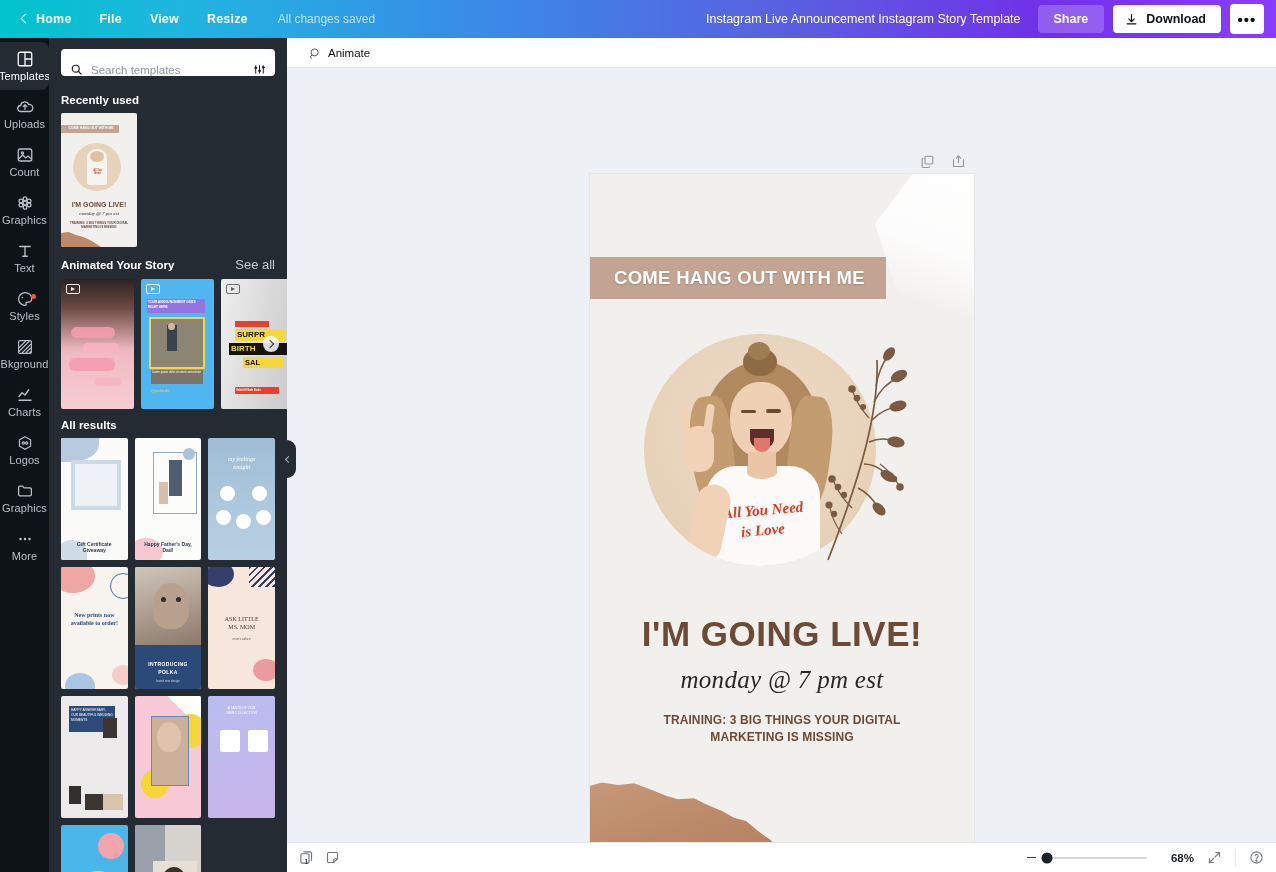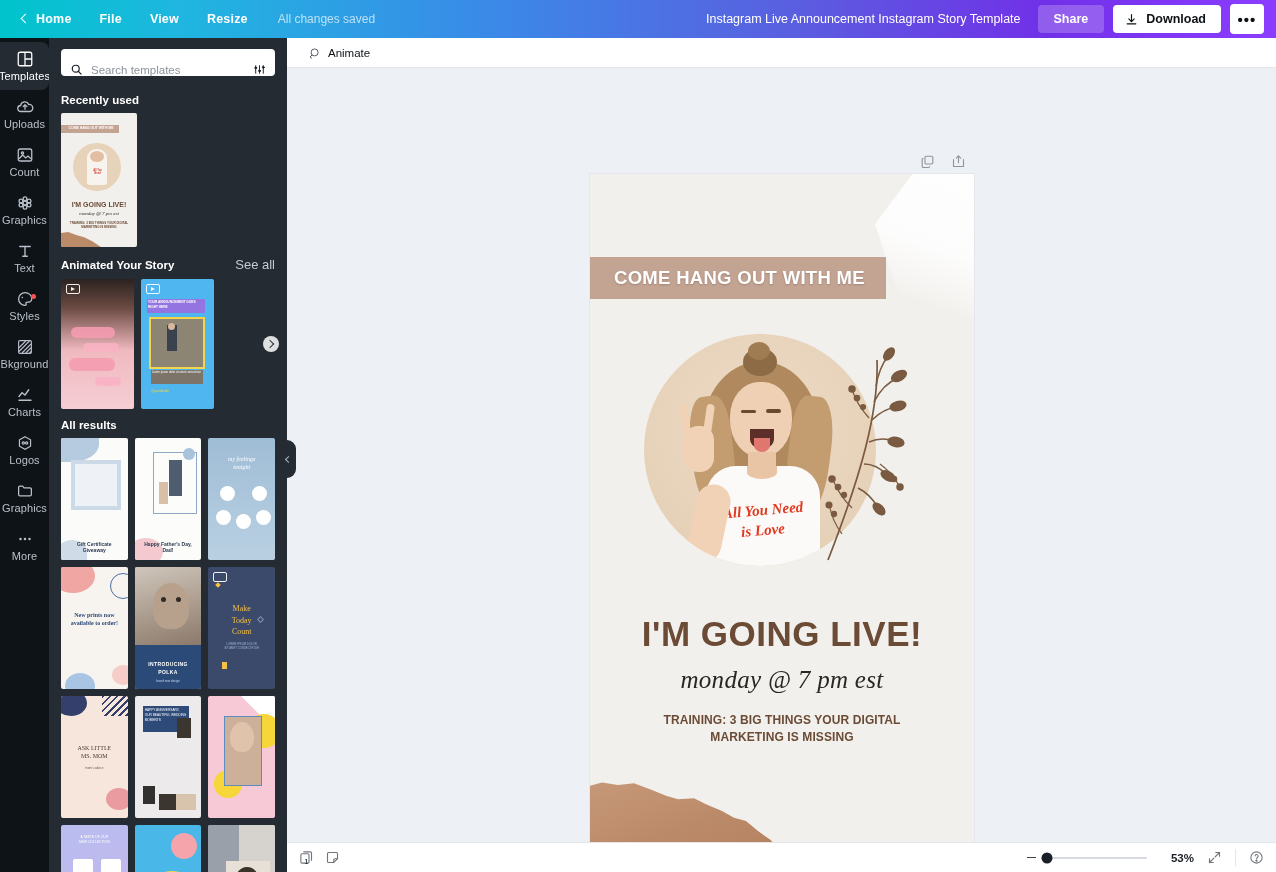--- a/index.html
+++ b/index.html
@@ -418,20 +418,34 @@
         <div style="position:absolute;left:7px;top:21px;width:56px;font-size:3.2px;color:#fff;font-weight:700;line-height:1.45">YOUR ANNOUNCEMENT GOES RIGHT HERE</div>
         <div style="position:absolute;left:8px;top:38px;width:56px;height:52px;background:#f2d54a"></div>
         <div style="position:absolute;left:10px;top:40px;width:52px;height:48px;background:#8d8574"></div>
         <div style="position:absolute;left:26px;top:46px;width:10px;height:26px;background:#3a4250"></div>
         <div style="position:absolute;left:27px;top:44px;width:7px;height:7px;border-radius:50%;background:#d8b79a"></div>
         <div style="position:absolute;left:10px;top:91px;width:52px;height:14px;background:#7c7468"></div>
         <div style="position:absolute;left:11px;top:92px;width:50px;font-size:2.8px;color:#fff;line-height:1.4">Lorem ipsum dolor sit amet consectetur</div>
         <div style="position:absolute;left:10px;top:110px;font-size:3px;color:#f2d54a">@yourhandle</div>
       </div>
 
+      <div class="thumb" style="background:linear-gradient(100deg,#efefef 0%,#d9d9d9 55%,#c9c9c9 100%)">
+        <div class="play-badge" style="border-color:rgba(60,60,60,.7)">
+            <i style="border-left-color:rgba(60,60,60,.8)"></i>
+          </div>
+        <div style="position:absolute;left:14px;top:42px;width:34px;height:6px;background:#e8402a"></div>
+        <div style="position:absolute;left:14px;top:50px;width:50px;height:12px;background:#f7d83c"></div>
+        <div style="position:absolute;left:16px;top:51px;font-size:8px;font-weight:700;color:#15120f">SURPR</div>
+        <div style="position:absolute;left:8px;top:64px;width:60px;height:12px;background:#15120f"></div>
+        <div style="position:absolute;left:10px;top:65px;font-size:8px;font-weight:700;color:#f7d83c">BIRTH</div>
+        <div style="position:absolute;left:22px;top:78px;width:40px;height:11px;background:#f7d83c"></div>
+        <div style="position:absolute;left:24px;top:79px;font-size:7.5px;font-weight:700;color:#15120f">SAL</div>
+        <div style="position:absolute;left:14px;top:108px;width:44px;height:7px;background:#e8402a;border-radius:1px"></div>
+        <div style="position:absolute;left:15px;top:109px;font-size:2.8px;color:#fff;font-weight:700">Valid till Sale Ends</div>
+      </div>
 
       <div class="car-arrow"></div>
     </div>
 
     <div class="sec-head">
       <span class="sec-title">All results</span>
     </div>
     <div class="grid">
 
       <div class="thumb" style="background:#fbfbfa">
@@ -472,28 +486,20 @@
         <div style="position:absolute;left:0;top:0;right:0;height:78px;background:linear-gradient(165deg,#cfc6bb 0%,#a8988a 60%,#8b7a6c 100%)"></div>
         <div style="position:absolute;left:18px;top:16px;width:36px;height:46px;border-radius:48% 48% 40% 40%;background:#b7a18c"></div>
         <div style="position:absolute;left:26px;top:30px;width:5px;height:5px;border-radius:50%;background:#2f2a24"></div>
         <div style="position:absolute;left:41px;top:30px;width:5px;height:5px;border-radius:50%;background:#2f2a24"></div>
         <div style="position:absolute;left:0;right:0;bottom:0;height:44px;background:#2b4a78"></div>
         <div style="position:absolute;left:0;right:0;bottom:22px;text-align:center;font-size:5px;font-weight:700;color:#fff;letter-spacing:.4px">INTRODUCING</div>
         <div style="position:absolute;left:0;right:0;bottom:14px;text-align:center;font-size:5px;font-weight:700;color:#fff;letter-spacing:.4px">POLKA</div>
         <div style="position:absolute;left:0;right:0;bottom:6px;text-align:center;font-size:3px;color:#c3d3e8">brand new design</div>
       </div>
 
-      <div class="thumb" style="background:#3b4a6b">
-        <div class="play-badge"></div>
-        <div style="position:absolute;left:0;right:0;top:36px;text-align:center;font-size:8px;font-family:'Liberation Serif',serif;color:#f5c044;line-height:1.45">Make<br>Today<br>Count</div>
-        <div style="position:absolute;left:6px;right:6px;top:76px;text-align:center;font-size:2.8px;color:#9fb4d6;line-height:1.4">LOREM IPSUM DOLOR<br>SIT AMET CONSECTETUR</div>
-        <div style="position:absolute;left:8px;top:16px;width:4px;height:4px;background:#f5c044;transform:rotate(45deg)"></div>
-        <div style="position:absolute;right:12px;top:50px;width:5px;height:5px;border:1px solid #7f93b8;transform:rotate(45deg)"></div>
-        <div style="position:absolute;left:14px;bottom:20px;width:5px;height:7px;background:#f5c044"></div>
-      </div>
 
       <div class="thumb" style="background:#f7e6dc">
         <div class="blob" style="left:-6px;top:-6px;width:32px;height:26px;background:#34406b"></div>
         <div style="position:absolute;right:0;top:0;width:26px;height:20px;background:repeating-linear-gradient(135deg,#34406b 0 2px,transparent 2px 5px)"></div>
         <div style="position:absolute;left:4px;right:4px;top:48px;text-align:center;font-size:6px;color:#4c4038;font-family:'Liberation Serif',serif;line-height:1.4">ASK LITTLE<br>MS. MOM</div>
         <div style="position:absolute;left:0;right:0;top:70px;text-align:center;font-size:3px;color:#6f6058">mom's advice</div>
         <div class="blob" style="right:-4px;bottom:8px;width:26px;height:22px;background:#e99b9f"></div>
       </div>
 
       <div class="thumb" style="background:#eceaea">
@@ -666,21 +672,21 @@
     </svg>
   </div>
 
   <div class="bb-right">
     <div class="slider">
       <span class="sl-minus"></span>
       <span class="sl-track">
         <span class="sl-knob" style="left:6%"></span>
       </span>
     </div>
-    <span class="zoom-pct">53%</span>
+    <span class="zoom-pct">68%</span>
     <svg class="bb-ico" viewBox="0 0 24 24" fill="none" stroke="#3b424b" stroke-width="1.9" stroke-linecap="round">
       <path d="M14 4h6v6M20 4l-7 7M10 20H4v-6M4 20l7-7"></path>
     </svg>
     <span class="divider"></span>
     <svg class="bb-ico" viewBox="0 0 24 24" fill="none" stroke="#3b424b" stroke-width="1.7">
       <circle cx="12" cy="12" r="9"></circle>
         <path d="M9.6 9.4a2.5 2.5 0 114.3 2c-.9.8-1.6 1.3-1.6 2.4" stroke-linecap="round"></path>
         <circle cx="12" cy="17" r=".9" fill="#3b424b"></circle>
     </svg>
   </div>

